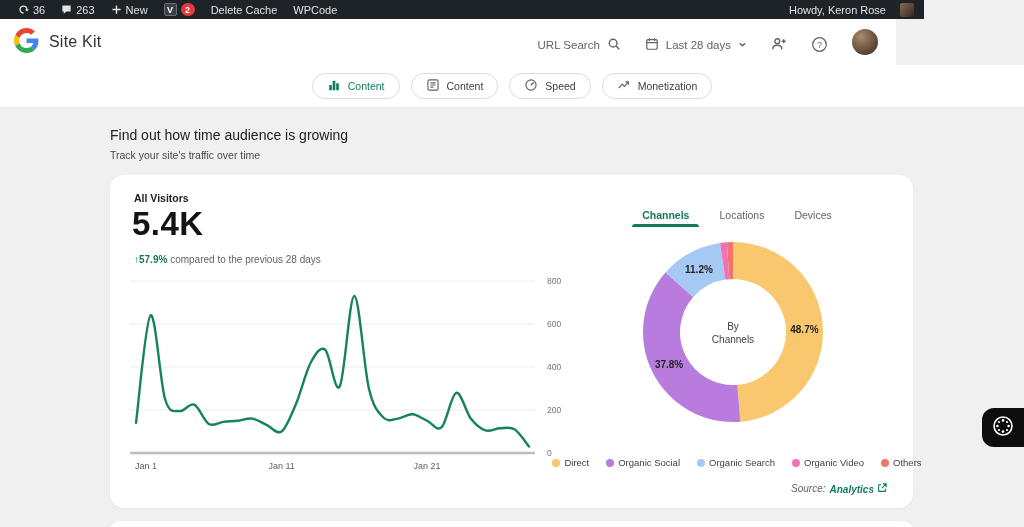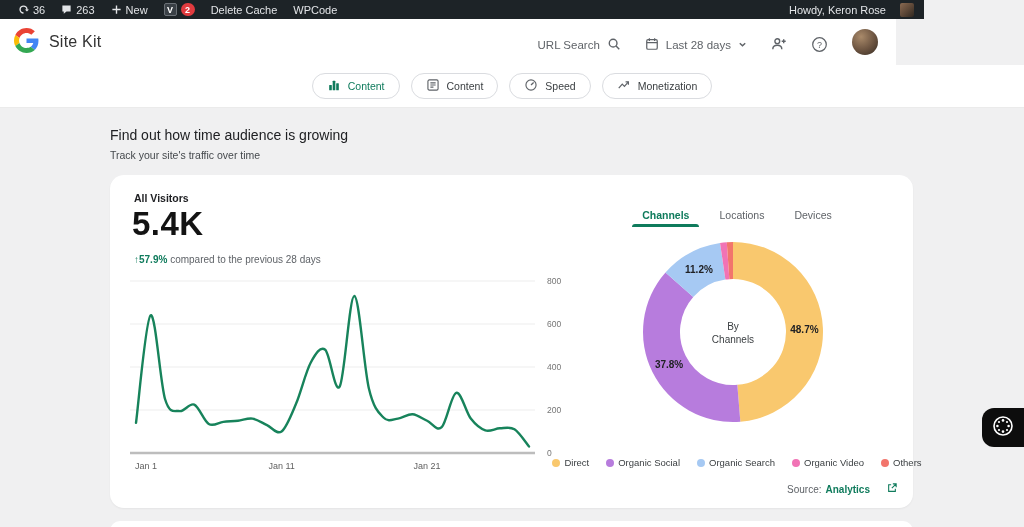--- a/index.html
+++ b/index.html
@@ -60,23 +60,23 @@
     display:flex; flex-direction:column; align-items:center; }
   .mini-tabs { display:flex; gap:30px; }
   .mini-tab { font-size:10.5px; color:#5f6368; padding-bottom:6px; cursor:pointer; position:relative; }
   .mini-tab.active { color:var(--accent); font-weight:bold; }
   .mini-tab.active::after { content:""; position:absolute; left:-10px; right:-10px; bottom:0;
     height:3px; border-radius:3px 3px 0 0; background:var(--accent); }
   #donut-chart { margin-top:10px; }
   .legend { display:flex; gap:17px; margin-top:28px; white-space:nowrap; }
   .legend-item { display:flex; align-items:center; gap:4px; font-size:9.5px; color:#3c4043; }
   .legend-item .dot { width:8px; height:8px; border-radius:50%; }
-  .source-line { position:absolute; right:16px; bottom:13px; font-size:10px; color:#5f6368;
-    display:flex; align-items:flex-end; gap:4px; }
-  .source-line a { color:var(--accent); font-weight:bold; text-decoration:none; display:flex; align-items:center; gap:17px; }
+  .source-line { position:absolute; right:26px; bottom:13px; font-size:10px; color:#5f6368;
+    display:flex; align-items:flex-start; gap:4px;font-style:italic; }
+  .source-line a { color:var(--accent); font-weight:bold; text-decoration:none; display:flex; align-items:center; gap:3px; }
 
   
   .next-card { position:absolute; top:521px; left:110px; width:803px; height:10px;
     background:#fff; border-radius:14px 14px 0 0; }
   .float-btn { position:absolute; top:408px; right:0; width:42px; height:39px;
     background:#0d0d0d; border-radius:12px 0 0 12px; display:flex; align-items:center;
     justify-content:center; cursor:pointer; z-index:40; }
   svg text { font-family:"Liberation Sans", sans-serif; }
 </style>
 </head>

